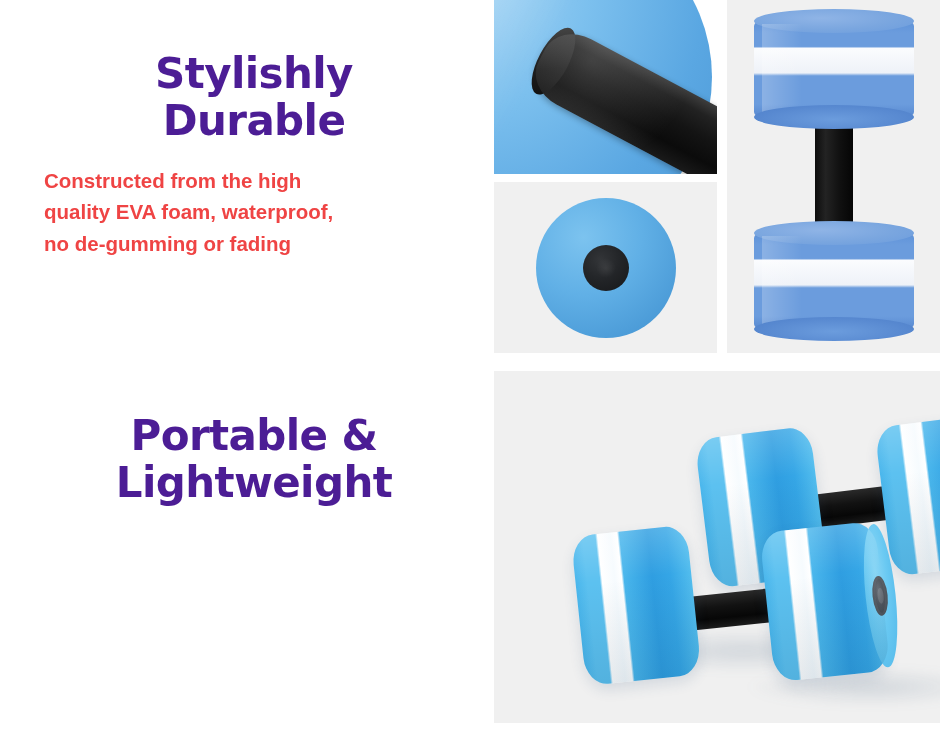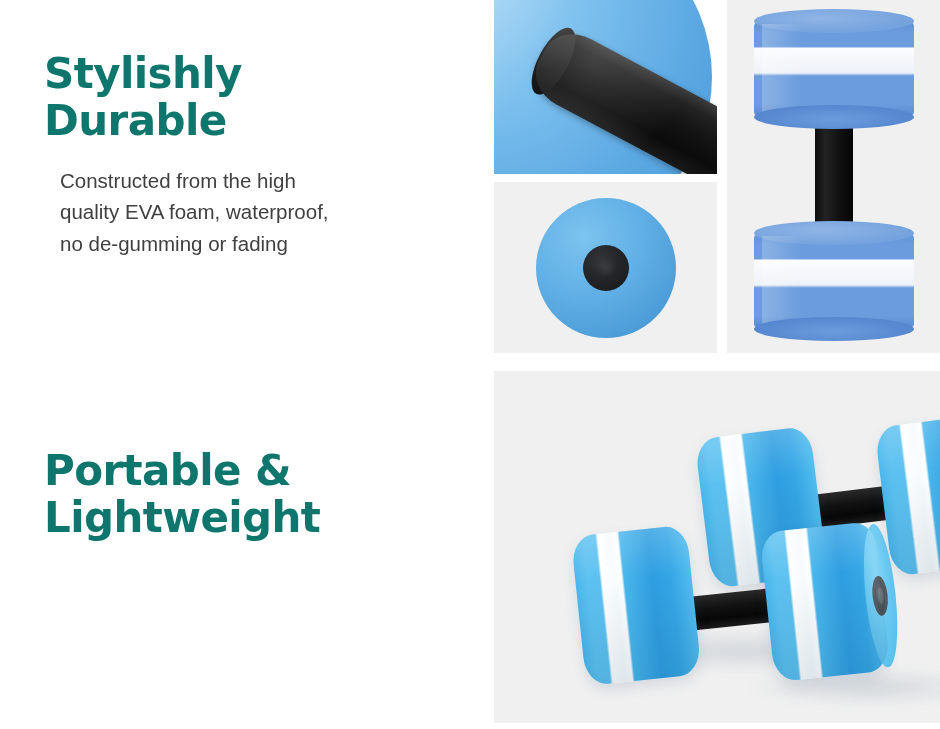--- a/index.html
+++ b/index.html
@@ -29,40 +29,41 @@
     width: 494px;
     height: 729px;
   }
 
   .feature-block {
     position: absolute;
     left: 44px;
     width: 420px;
   }
   .feature-block.block-1 { top: 50px; }
-  .feature-block.block-2 { top: 447px; }
+  .feature-block.block-2 { top: 412px; }
 
   .feature-title {
     font-family: "DejaVu Sans", sans-serif;
     font-weight: bold;
     font-size: 42px;
     line-height: 1.13;
     letter-spacing: -0.6px;
-    color: #0f766e;
+    color: #4c1d95;
     margin: 0 0 20px 0;
     white-space: pre-line;
+    text-align: center;
   }
 
   .feature-body {
     font-family: "Liberation Sans", sans-serif;
-    font-weight: 400;
+    font-weight: 700;
     font-size: 20.5px;
     line-height: 1.53;
-    color: #404040;
-    margin: 16px;
+    color: #ef4444;
+    margin: 0;
     white-space: pre-line;
   }
 
   
   .panel {
     position: absolute;
     background: #f0f0f0;
     overflow: hidden;
   }
 

